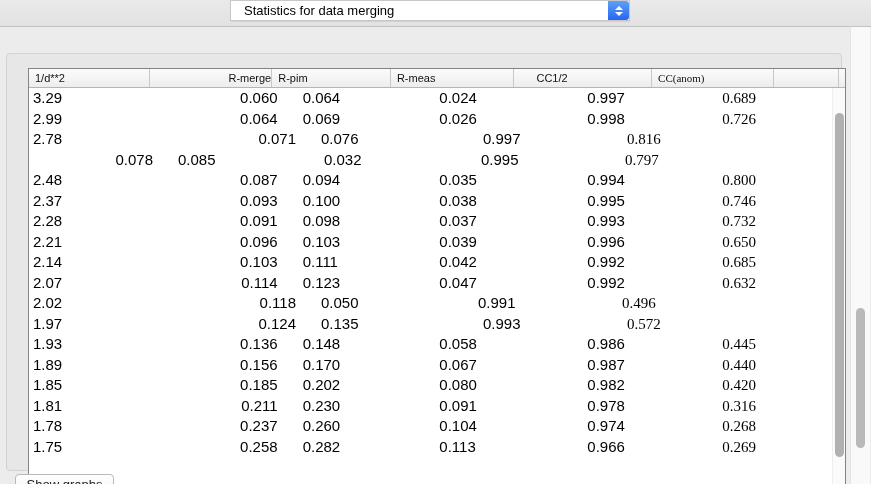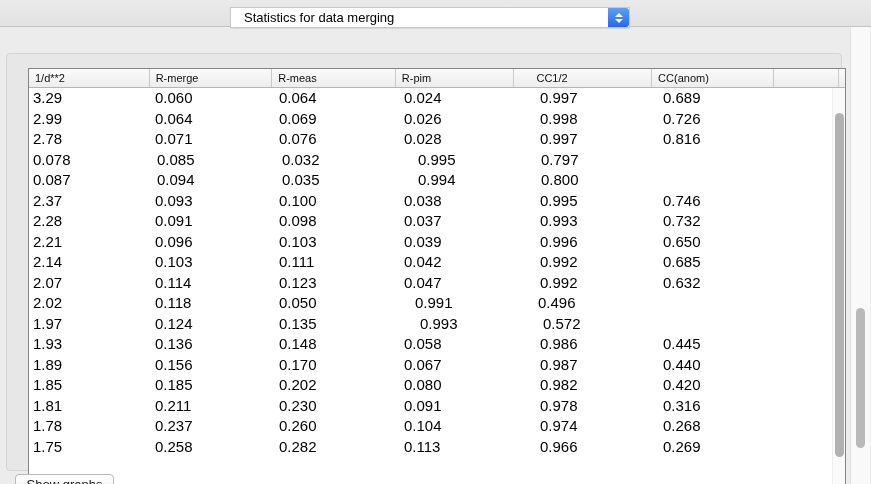--- a/index.html
+++ b/index.html
@@ -12,21 +12,21 @@
   }
   .window { position: absolute; inset: 0; }
 
   
   .toolbar {
     position: absolute; left: 0; top: 0; width: 871px; height: 26px;
     background: linear-gradient(#eaeaea, #e2e2e2);
     border-bottom: 1px solid #c3c3c3;
   }
   .popup {
-    position: absolute; left: 230px; top: 7px; width: 400px; height: 21px;
+    position: absolute; left: 230px; top: 0; width: 400px; height: 21px;
     background: #ffffff;
     border: 1px solid #c8c8c8;
     border-radius: 0;
     box-sizing: border-box;
     box-shadow: 0 0.5px 1px rgba(0,0,0,0.08);
     cursor: default;
     padding-left: 36px;
   }
   .popup-label {
     position: absolute; left: 13px; top: 0; line-height: 19px;
@@ -75,30 +75,30 @@
   .th {
     box-sizing: border-box;
     border-right: 1px solid #c9c9c9;
     font-size: 11px; color: #111;
     line-height: 18px;
     padding-left: 6px;
     white-space: nowrap; overflow: hidden;
   }
   .th.colf { flex: 1; border-right: none; }
   .tbody { position: absolute; left: 0; top: 19px; right: 13px; bottom: 0; }
-  .tr { display: flex; height: 20.5px; }
+  .tr { display: flex; height: 20.5px; gap: 21px; }
   .td {
     box-sizing: border-box;
     padding-left: 4px;
     font-size: 15px; color: #000;
     line-height: 20.5px;
     white-space: nowrap; overflow: hidden;
   }
-  .col0 { width: 122px; } .col1 { width: 124px; } .col2 { width: 125px; }
-  .col3 { width: 120px; } .col4 { width: 123px; margin-left: 16px; } .col5 { width: 123px; }
+  .col0 { width: 122px; } .col1 { width: 124px; text-align: right; } .col2 { width: 125px; }
+  .col3 { width: 120px; } .col4 { width: 123px; margin-left: 16px; } .col5 { width: 123px; font-family: Liberation Serif, serif; }
   .th.col6 { width: 66px; }
 
   
   .vscroll {
     position: absolute; top: 19px; right: 0; bottom: 0; width: 13px;
     background: #fafafa;
     border-left: 1px solid #eeeeee;
     box-sizing: border-box;
   }
   .vthumb {
@@ -145,22 +145,22 @@
   </div>
 
   <div class="groupbox-label">Dataset consistency</div>
 
   <div class="groupbox"></div>
 
   <div class="table">
     <div class="thead" id="thead">
         <div class="th col0">1/d**2</div>
         <div class="th col1">R-merge</div>
+        <div class="th col3">R-pim</div>
         <div class="th col2">R-meas</div>
-        <div class="th col3">R-pim</div>
         <div class="th col4">CC1/2</div>
         <div class="th col5">CC(anom)</div>
         <div class="th col6"></div>
         <div class="th colf"></div>
       </div>
     <div class="tbody" id="tbody">
         <div class="tr">
           <div class="td col0">3.29</div>
           <div class="td col1">0.060</div>
           <div class="td col2">0.064</div>
@@ -173,32 +173,32 @@
           <div class="td col1">0.064</div>
           <div class="td col2">0.069</div>
           <div class="td col3">0.026</div>
           <div class="td col4">0.998</div>
           <div class="td col5">0.726</div>
         </div>
         <div class="tr">
           <div class="td col0">2.78</div>
           <div class="td col1">0.071</div>
           <div class="td col2">0.076</div>
-          <div class="td col3">0.028</div>
           <div class="td col4">0.997</div>
           <div class="td col5">0.816</div>
         </div>
         <div class="tr">
           <div class="td col1">0.078</div>
           <div class="td col2">0.085</div>
           <div class="td col3">0.032</div>
           <div class="td col4">0.995</div>
           <div class="td col5">0.797</div>
         </div>
         <div class="tr">
+          <div class="td col0">2.48</div>
           <div class="td col1">0.087</div>
           <div class="td col2">0.094</div>
           <div class="td col3">0.035</div>
           <div class="td col4">0.994</div>
           <div class="td col5">0.800</div>
         </div>
         <div class="tr">
           <div class="td col0">2.37</div>
           <div class="td col1">0.093</div>
           <div class="td col2">0.100</div>

